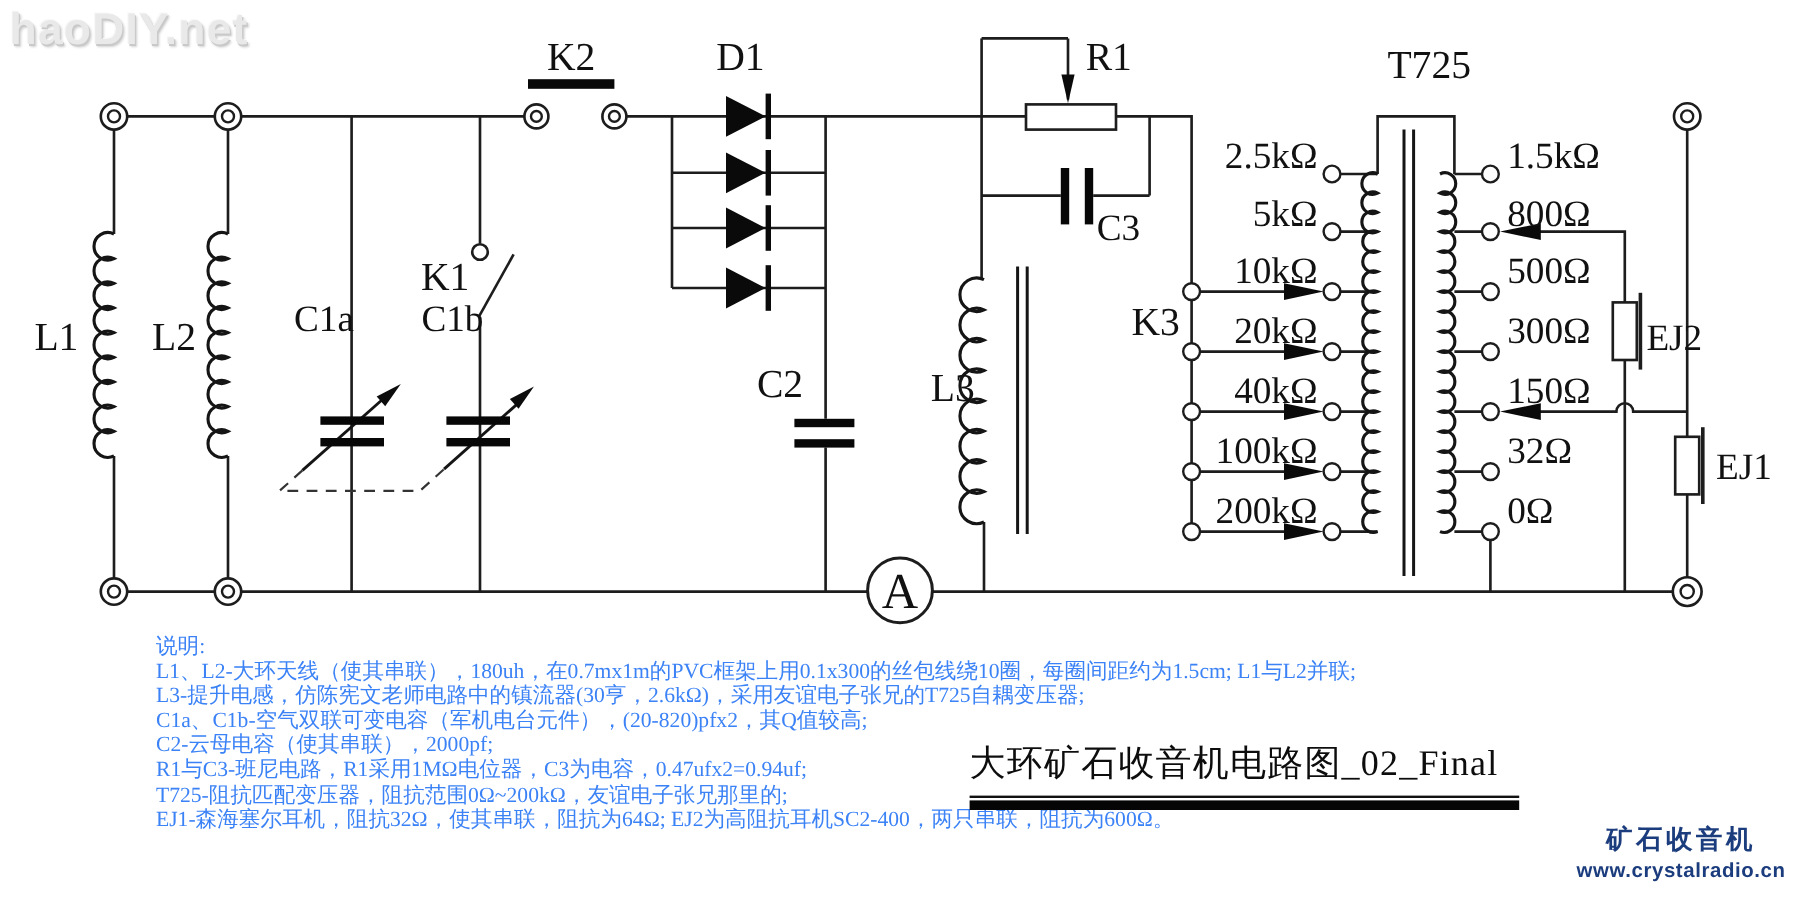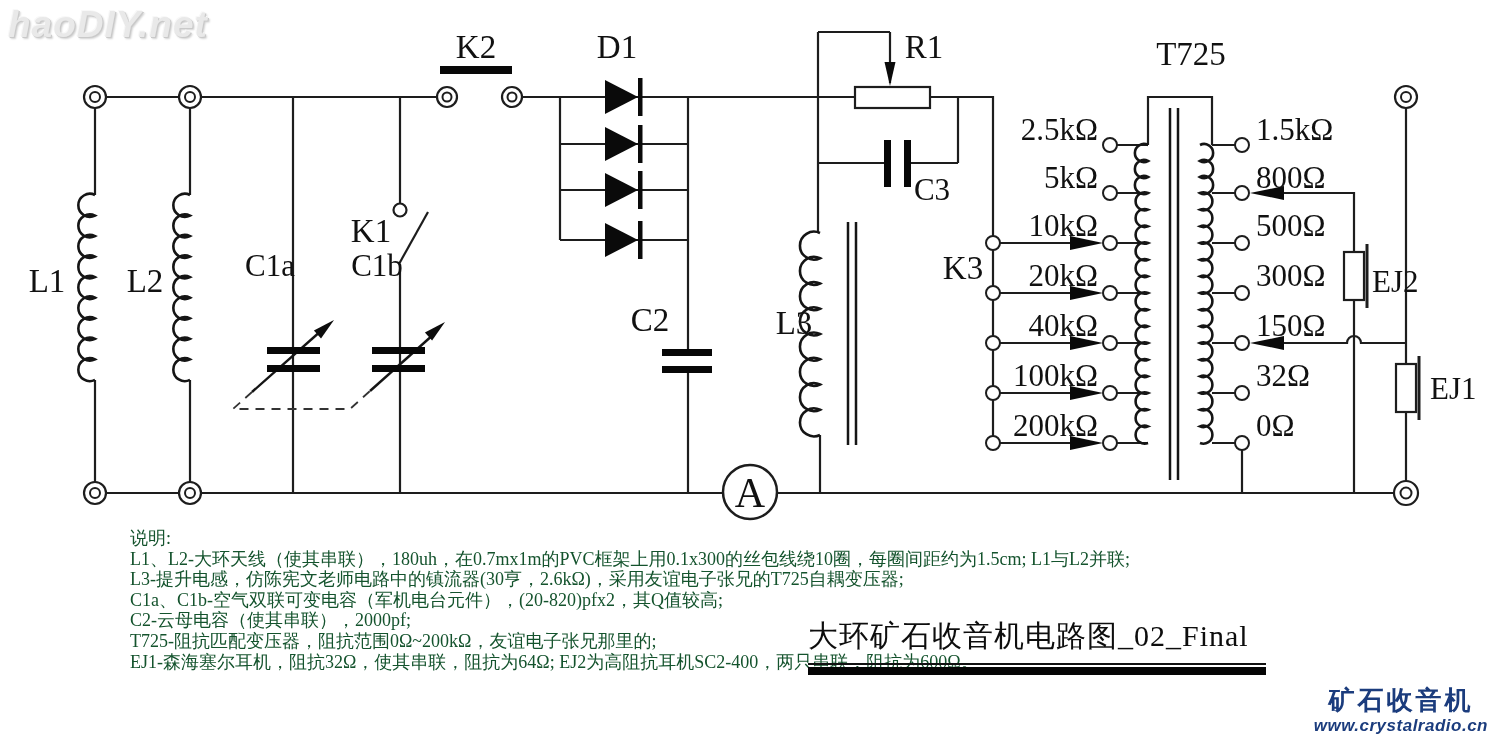--- a/index.html
+++ b/index.html
@@ -1,32 +1,32 @@
 <!DOCTYPE html>
 <html><head>
 <meta charset="utf-8">
 <style>
   html,body{margin:0;padding:0;background:#fff;}
   #stage{position:relative;width:1500px;height:750px;background:#ffffff;overflow:hidden;
          font-family:"Liberation Serif","DejaVu Serif",serif;}
   svg{position:absolute;left:0;top:0;}
   .lbl{font-family:"Liberation Serif","DejaVu Serif",serif;fill:#111;}
   #watermark{position:absolute;left:8px;top:4px;font-family:"Liberation Sans","DejaVu Sans",sans-serif;
-             font-weight:bold;font-style:italic;font-size:37px;color:#e9e9e9;letter-spacing:1px;
+             font-weight:bold;font-size:37px;color:#e9e9e9;letter-spacing:1px;
              text-shadow:1px 1px 0 #c9c9c9,-1px -1px 0 #f8f8f8,2px 2px 2px #d2d2d2;}
-  #notes{position:absolute;left:130px;top:528px;font-size:18px;line-height:20.6px;color:#14532d;
+  #notes{position:absolute;left:130px;top:528px;font-size:18px;line-height:20.6px;color:#3b82f6;
          font-family:"Liberation Serif","DejaVu Serif",serif;white-space:nowrap;}
   #title-block{position:absolute;left:808px;top:616px;width:458px;text-align:left;color:#0d0d0d;}
   #title-text{font-size:30px;letter-spacing:1px;}
   #title-underline-thin{height:2px;background:#111;margin-top:6px;}
   #title-underline-thick{height:8px;background:#050505;margin-top:2px;}
   #footer-logo{position:absolute;right:12px;top:684px;text-align:center;color:#1b3c7d;
                font-family:"Liberation Sans","DejaVu Sans",sans-serif;}
-  #footer-logo .cn{font-size:26px;font-weight:bold;letter-spacing:3px;line-height:32px;}
-  #footer-logo .url{font-size:17px;font-weight:bold;letter-spacing:.5px;line-height:20px;font-style:italic;}
+  #footer-logo .cn{font-size:22px;font-weight:bold;letter-spacing:3px;line-height:32px;}
+  #footer-logo .url{font-size:17px;font-weight:bold;letter-spacing:.5px;line-height:20px;}
 </style>
 </head>
 <body>
 
 <div id="stage">
 
 <svg width="1500" height="750" viewBox="0 0 1500 750">
   <g stroke="#1d1d1d" stroke-width="2.2" fill="none">
 
     <path d="M95,97 H438"></path>
@@ -243,20 +243,21 @@
 </svg>
 
 <div id="watermark">haoDIY.net</div>
 
 <div id="notes">
   <div>说明:</div>
   <div>L1、L2-大环天线（使其串联），180uh，在0.7mx1m的PVC框架上用0.1x300的丝包线绕10圈，每圈间距约为1.5cm; L1与L2并联;</div>
   <div>L3-提升电感，仿陈宪文老师电路中的镇流器(30亨，2.6kΩ)，采用友谊电子张兄的T725自耦变压器;</div>
   <div>C1a、C1b-空气双联可变电容（军机电台元件），(20-820)pfx2，其Q值较高;</div>
   <div>C2-云母电容（使其串联），2000pf;</div>
+  <div>R1与C3-班尼电路，R1采用1MΩ电位器，C3为电容，0.47ufx2=0.94uf;</div>
   <div>T725-阻抗匹配变压器，阻抗范围0Ω~200kΩ，友谊电子张兄那里的;</div>
   <div>EJ1-森海塞尔耳机，阻抗32Ω，使其串联，阻抗为64Ω; EJ2为高阻抗耳机SC2-400，两只串联，阻抗为600Ω。</div>
 </div>
 
 <div id="title-block">
   <div id="title-text">大环矿石收音机电路图_02_Final</div>
   <div id="title-underline-thin"></div>
   <div id="title-underline-thick"></div>
 </div>
 

